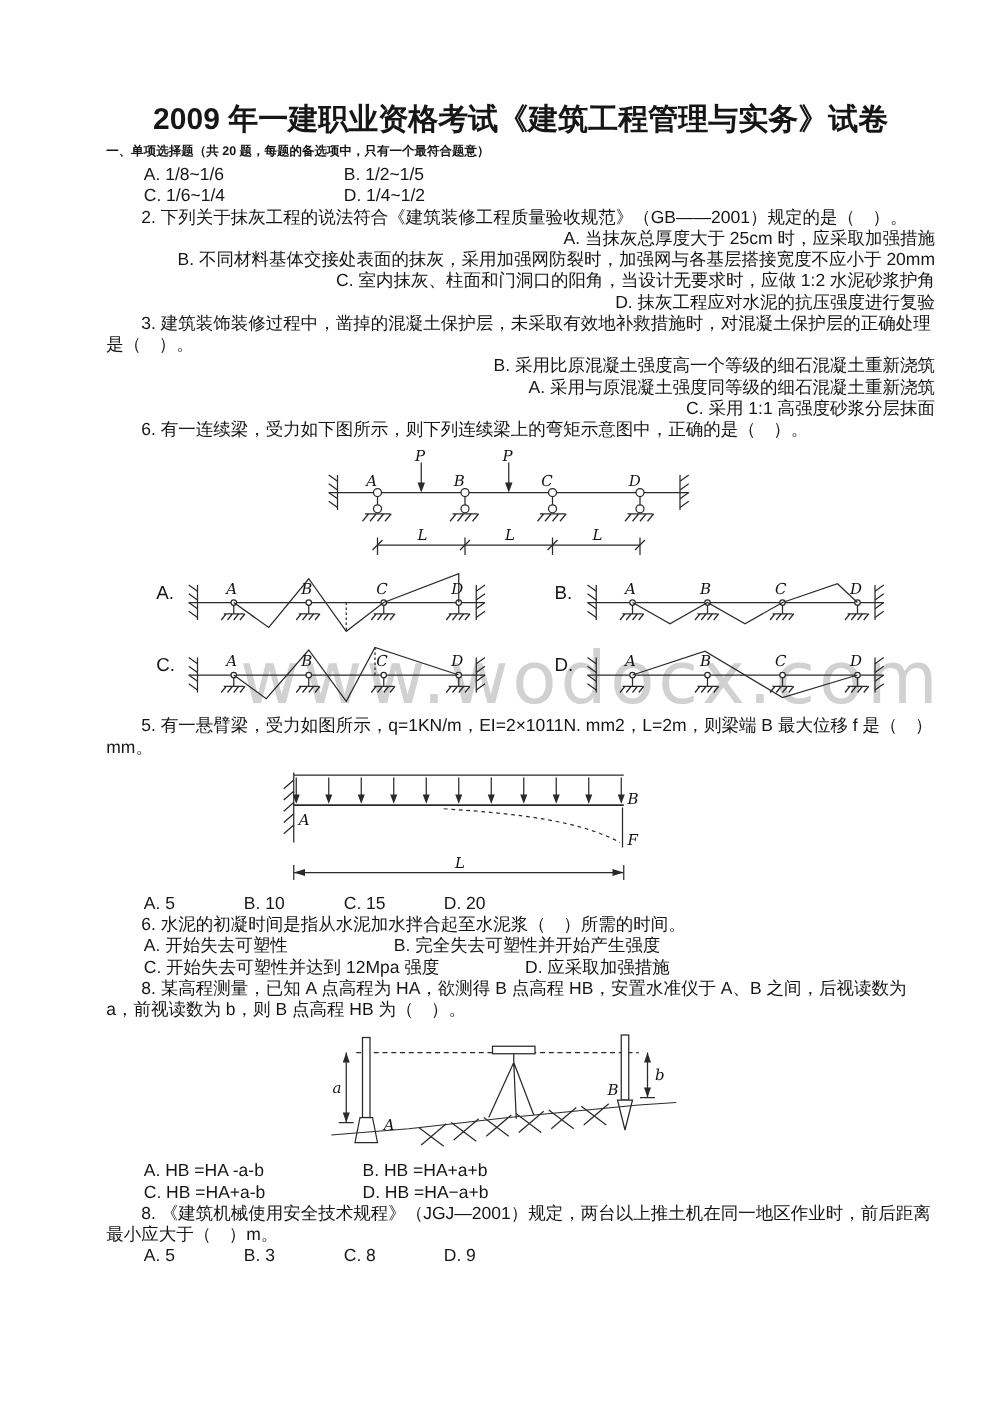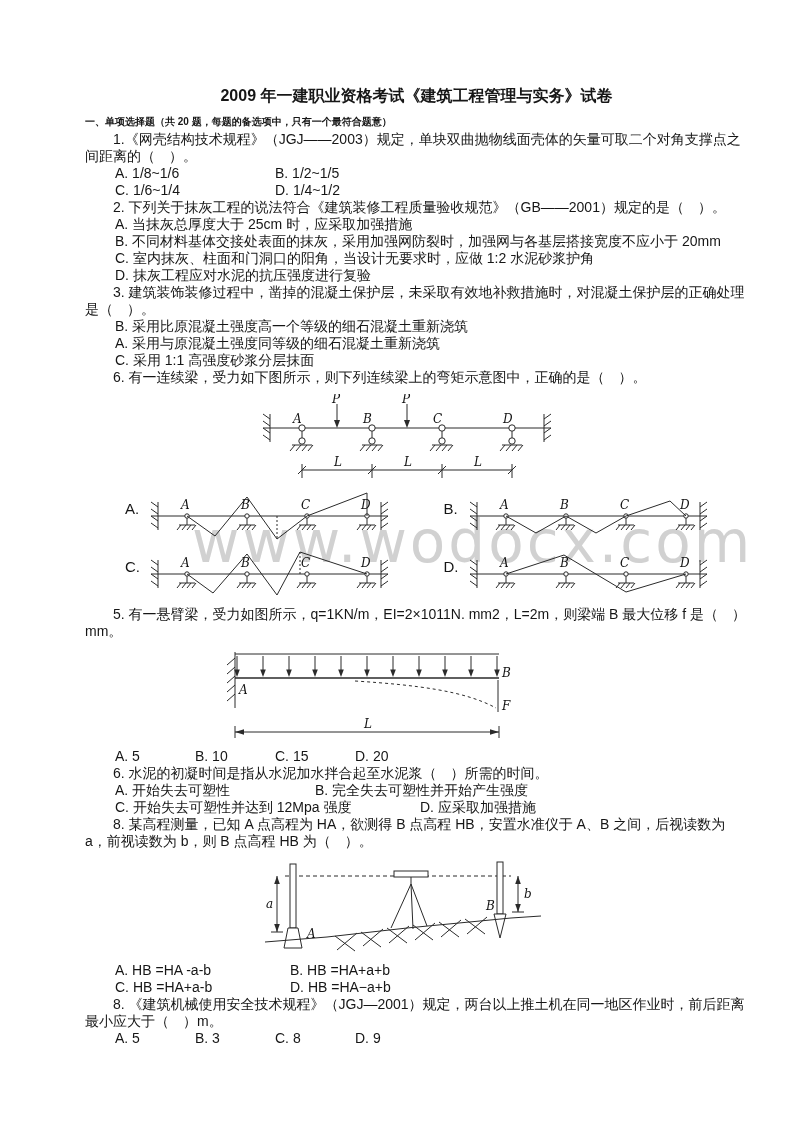--- a/index.html
+++ b/index.html
@@ -1,26 +1,26 @@
 <!DOCTYPE html>
 <html><head>
 <meta charset="utf-8">
 <style>
   html,body{margin:0;padding:0;background:#ffffff;}
   .page{position:relative;width:800px;height:1132px;background:#fff;overflow:hidden;
         font-family:"Liberation Sans","DejaVu Sans",sans-serif;color:#161616;}
   .watermark{position:absolute;left:192px;top:508px;font-size:58px;letter-spacing:3px;
              color:#c9c9c9;opacity:.85;z-index:0;font-family:"DejaVu Sans",sans-serif;}
   .content{position:absolute;left:85px;top:84px;width:663px;z-index:1;font-size:14px;line-height:17px;}
-  .title{font-size:16px;font-weight:bold;text-align:center;line-height:24px;margin-bottom:5px;}
+  .title{font-size:24px;font-weight:bold;text-align:center;line-height:24px;margin-bottom:5px;}
   .section{font-weight:bold;font-size:10px;line-height:18px;}
   p.q{margin:0;text-indent:2em;}
   .opts{padding-left:30px;}
   .opts .opt{display:inline-block;white-space:nowrap;vertical-align:top;}
-  .optline{padding-left:30px;white-space:nowrap;}
+  .optline{padding-left:30px;white-space:nowrap;text-align:right;}
   .w160{width:160px}.w200{width:200px}.w175{width:175px}.w80{width:80px}.w305{width:305px}
   .figwrap{position:relative;}
   #fig-q4{margin:8px 0 2px 172px;}
   .q4grid{display:grid;grid-template-columns:1fr 1fr;column-gap:14px;row-gap:2px;
           padding-left:40px;margin:2px 0 4px 0;}
   .q4cell{display:flex;align-items:flex-start;}
   .q4cell .lbl{font-size:15px;padding-top:12px;width:22px;flex:none;}
   #fig-q5{margin:4px 0 2px 132px;}
   #fig-q7{margin:6px 0 4px 172px;}
   svg.fig{stroke:#2a2a2a;fill:none;stroke-width:1;display:block;}
@@ -59,21 +59,20 @@
   </defs>
 </svg>
 
 <div class="page">
   <div class="watermark">www.wodocx.com</div>
 
   <div class="content">
     <div class="title">2009 年一建职业资格考试《建筑工程管理与实务》试卷</div>
     <div class="section">一、单项选择题（共 20 题，每题的备选项中，只有一个最符合题意）</div>
 
-    <p class="q">1.《网壳结构技术规程》（JGJ——2003）规定，单块双曲抛物线面壳体的矢量可取二个对角支撑点之间距离的（　）。</p>
     <div class="opts">
       <span class="opt w160">A. 1/8~1/6</span><span class="opt">B. 1/2~1/5</span><br>
       <span class="opt w160">C. 1/6~1/4</span><span class="opt">D. 1/4~1/2</span>
     </div>
 
     <p class="q">2. 下列关于抹灰工程的说法符合《建筑装修工程质量验收规范》（GB——2001）规定的是（　）。</p>
     <div class="optline">A. 当抹灰总厚度大于 25cm 时，应采取加强措施</div>
     <div class="optline">B. 不同材料基体交接处表面的抹灰，采用加强网防裂时，加强网与各基层搭接宽度不应小于 20mm</div>
     <div class="optline">C. 室内抹灰、柱面和门洞口的阳角，当设计无要求时，应做 1:2 水泥砂浆护角</div>
     <div class="optline">D. 抹灰工程应对水泥的抗压强度进行复验</div>

